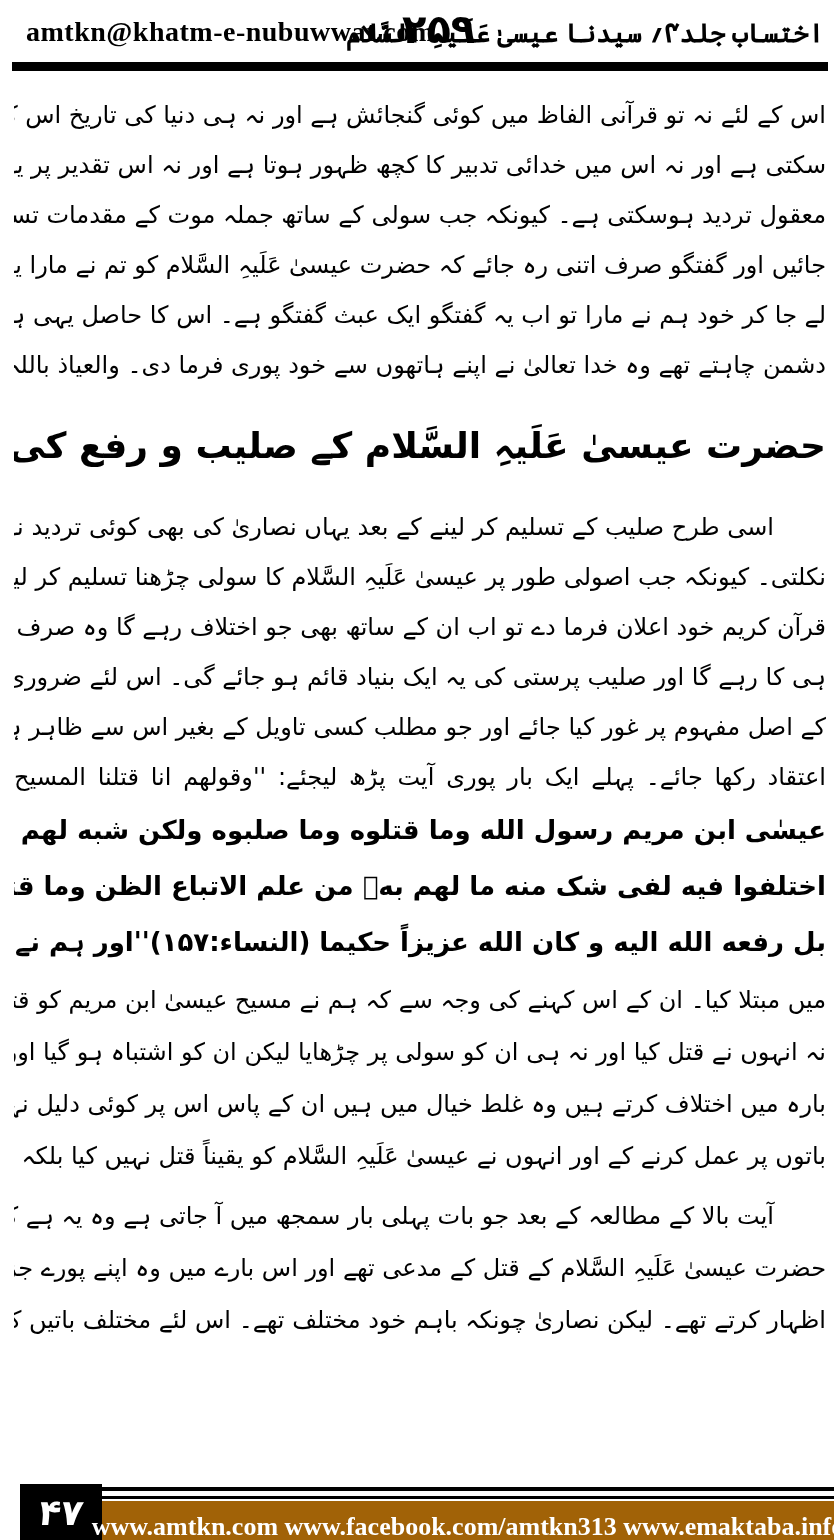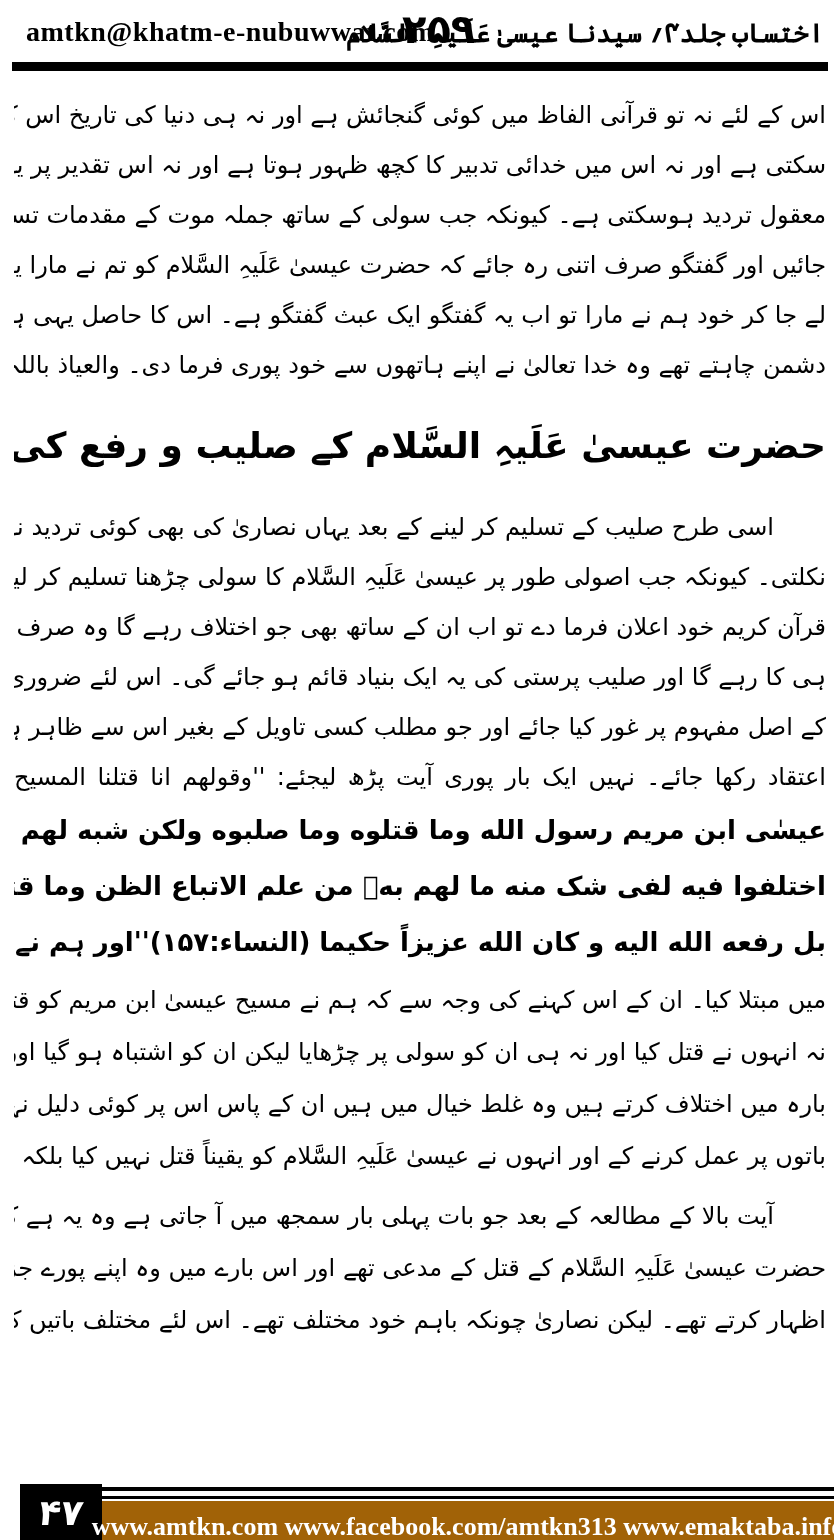--- a/index.html
+++ b/index.html
@@ -120,21 +120,21 @@
   </div>
 
   <div class="section-heading">حضرت عیسیٰ عَلَیہِ السَّلام کے صلیب و رفع کی تحقیق قرآن کی روشنی میں</div>
 
   <div class="para2">
     <div class="line indent">اسی طرح صلیب کے تسلیم کر لینے کے بعد یہاں نصاریٰ کی بھی کوئی تردید نہیں</div>
     <div class="line">نکلتی۔ کیونکہ جب اصولی طور پر عیسیٰ عَلَیہِ السَّلام کا سولی چڑھنا تسلیم کر لیا جائے اور رفع جسمانی کا</div>
     <div class="line">قرآن کریم خود اعلان فرما دے تو اب ان کے ساتھ بھی جو اختلاف رہے گا وہ صرف نظریات</div>
     <div class="line">ہی کا رہے گا اور صلیب پرستی کی یہ ایک بنیاد قائم ہو جائے گی۔ اس لئے ضروری ہے کہ آیت</div>
     <div class="line">کے اصل مفہوم پر غور کیا جائے اور جو مطلب کسی تاویل کے بغیر اس سے ظاہر ہوتا ہو اس کا</div>
-    <div class="line">اعتقاد رکھا جائے۔ نہیں ایک بار پوری آیت پڑھ لیجئے: ''وقولهم انا قتلنا المسیح</div>
+    <div class="line">اعتقاد رکھا جائے۔ پہلے ایک بار پوری آیت پڑھ لیجئے: ''وقولهم انا قتلنا المسیح</div>
   </div>
 
   <div class="verse-block">
     <div class="line verse">عیسٰی ابن مریم رسول الله وما قتلوه وما صلبوه ولکن شبه لهم وان الذین</div>
     <div class="line verse">اختلفوا فیه لفی شک منه ما لهم بهٖ من علم الاتباع الظن وما قتلوه یقینا.</div>
     <div class="line verse">بل رفعه الله الیه و کان الله عزیزاً حکیما (النساء:۱۵۷)''اور ہم نے ان کو سزا</div>
   </div>
 
   <div class="para3">
     <div class="line">میں مبتلا کیا۔ ان کے اس کہنے کی وجہ سے کہ ہم نے مسیح عیسیٰ ابن مریم کو قتل کر دیا ہے۔ حالانکہ</div>

